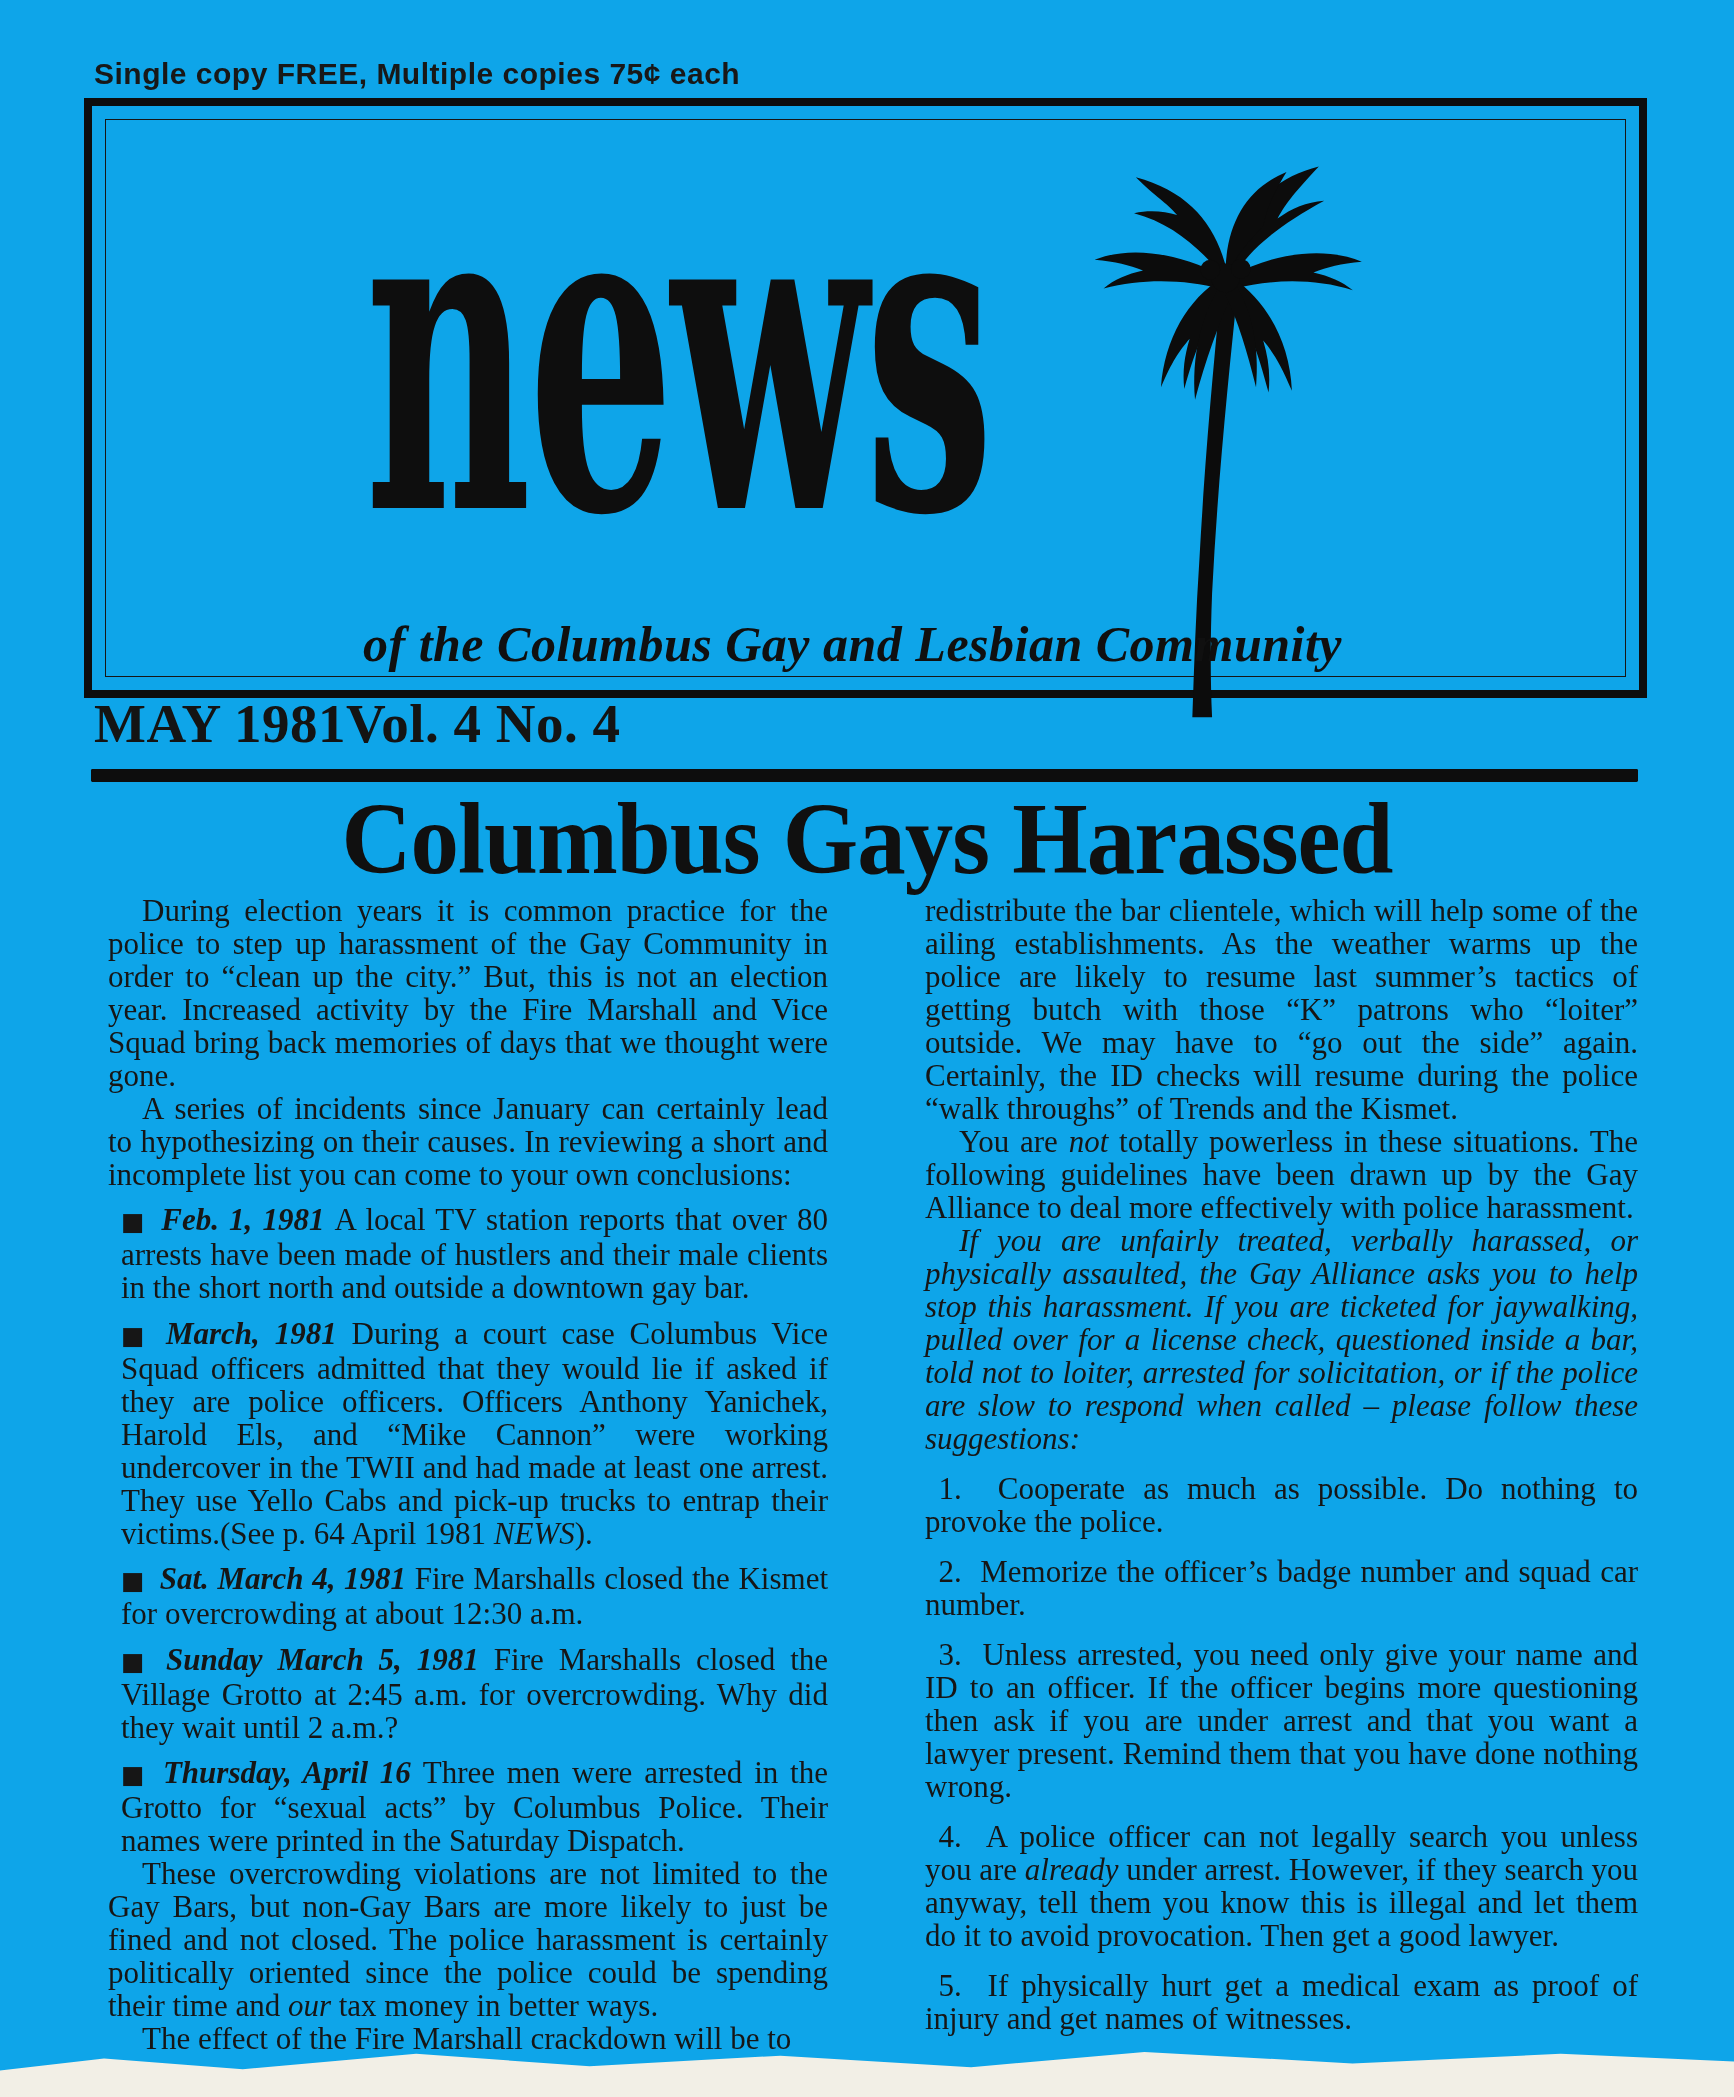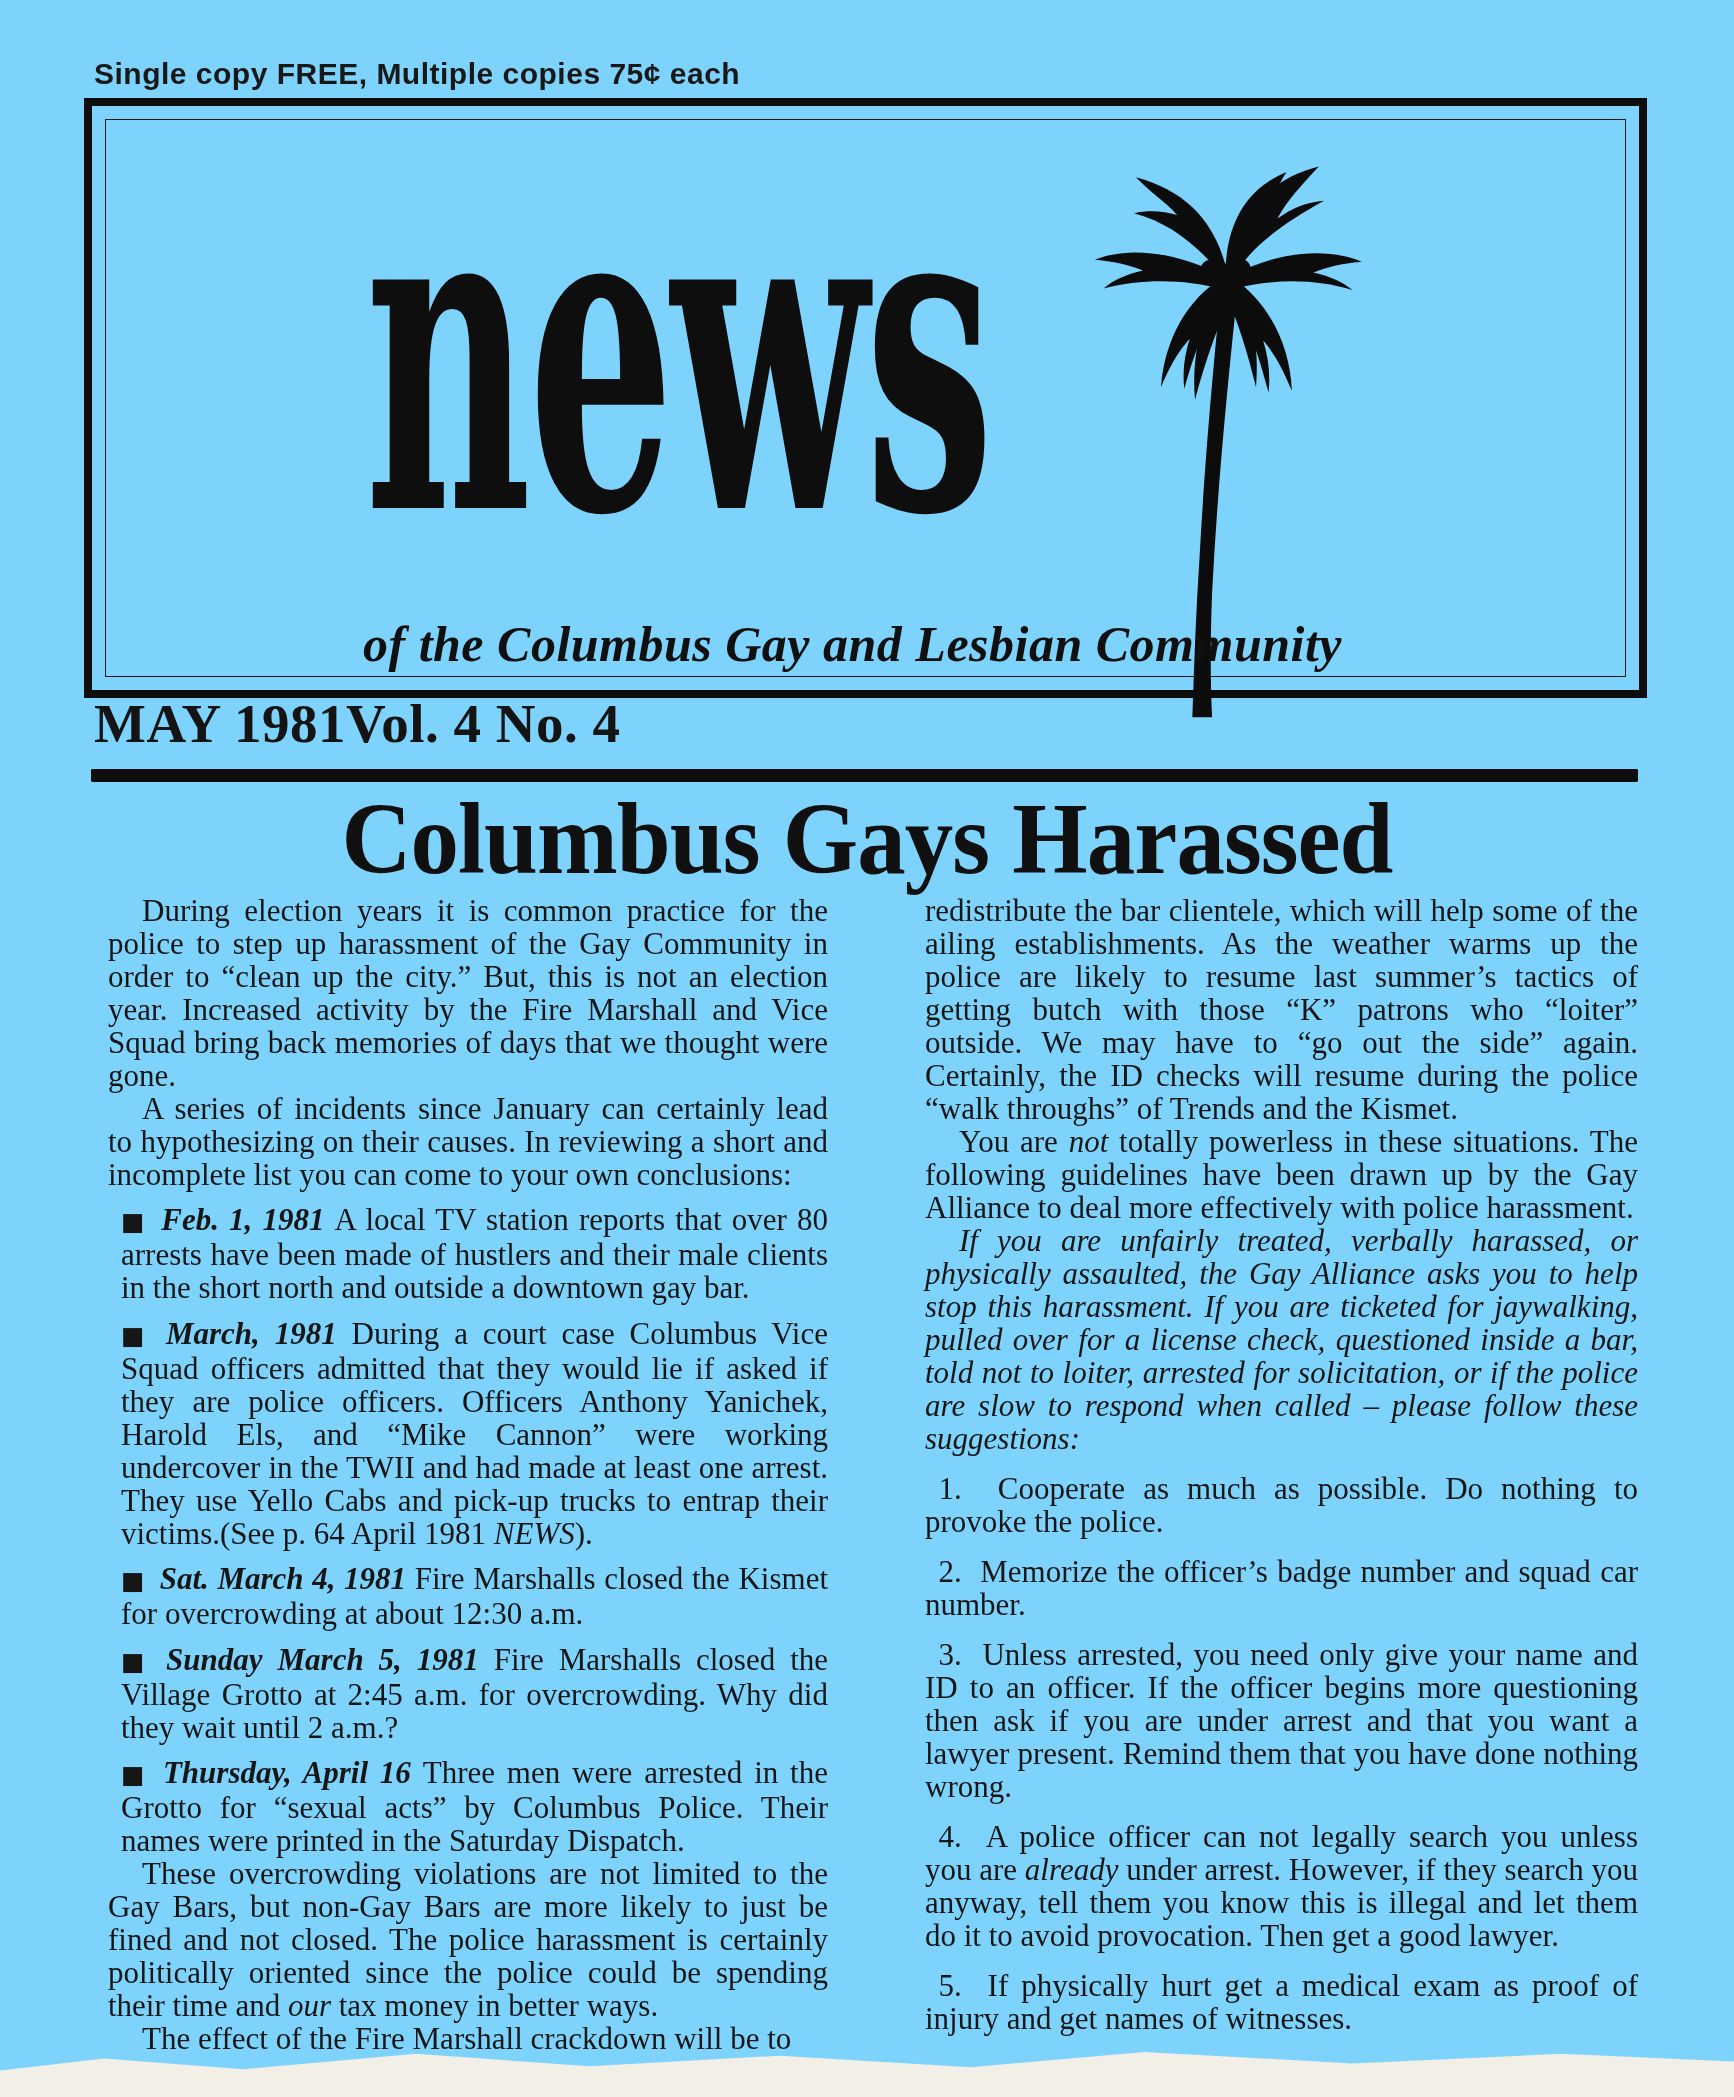--- a/index.html
+++ b/index.html
@@ -1,19 +1,19 @@
 <!DOCTYPE html>
 <html style="font-size:7.7px"><head>
 <meta charset="utf-8">
 <style>
   html,body{margin:0;padding:0;background:#e8e8e8;}
   .page{
     position:relative;
     width:1734px;height:2097px;
-    background:#7dd3fc;
+    background:#0ea5e9;
     overflow:hidden;
     font-family:"Liberation Serif", serif;
     color:#141414;
   }
   .tagline{
     position:absolute;left:94px;top:57px;
     font-family:"Liberation Sans", sans-serif;
     font-weight:700;font-size:30px;letter-spacing:0.5px;color:#181818;
     white-space:nowrap;
   }

